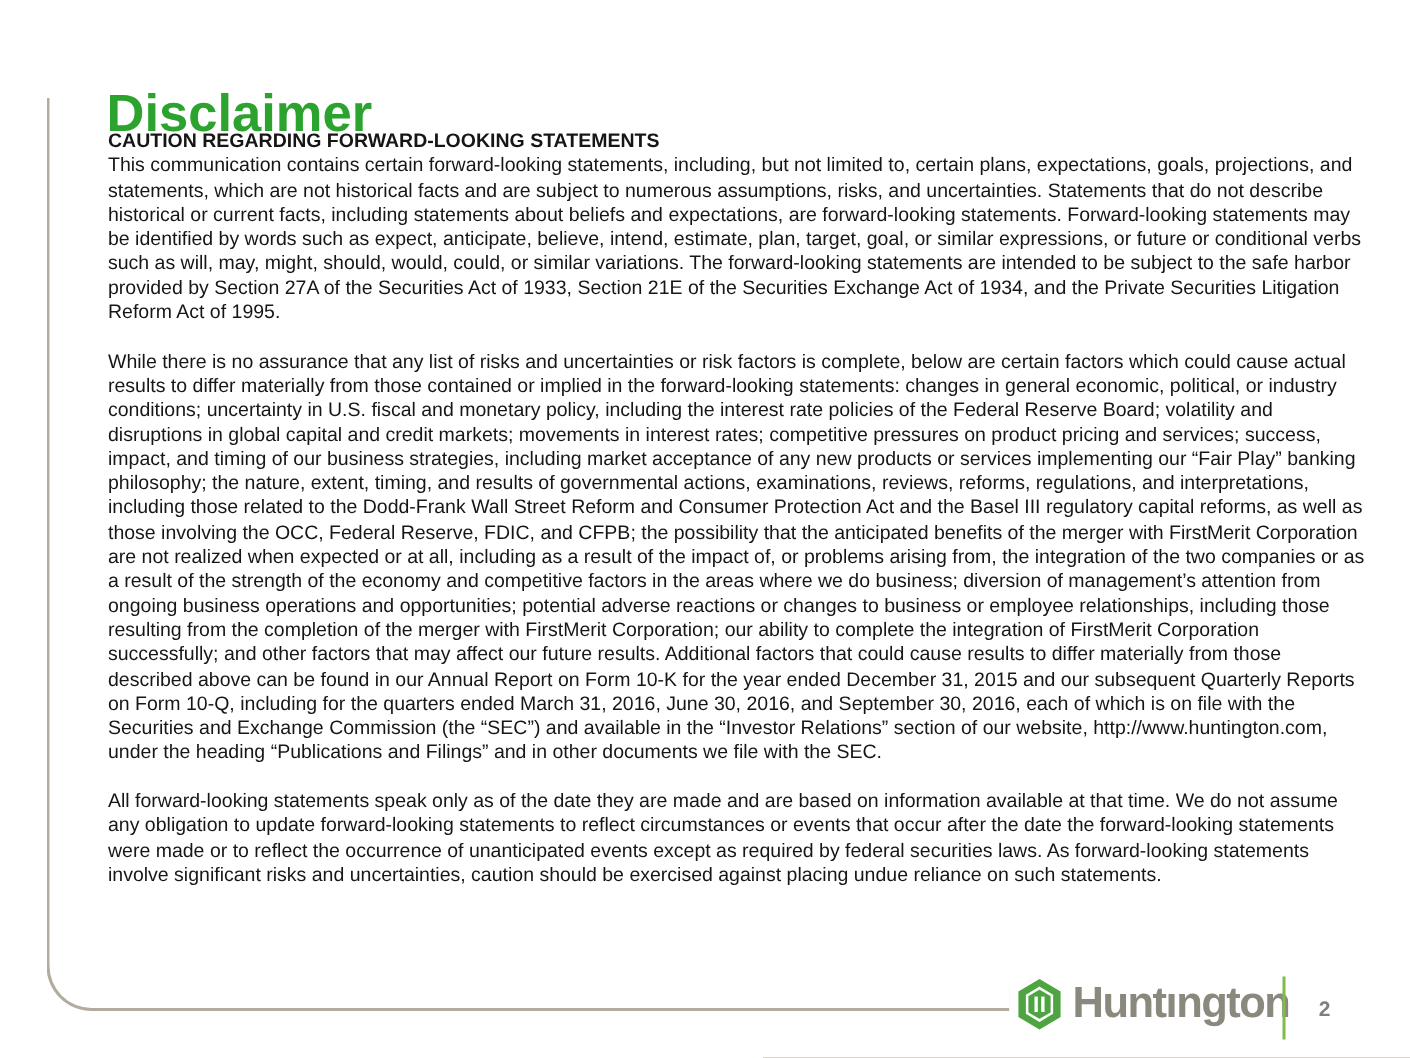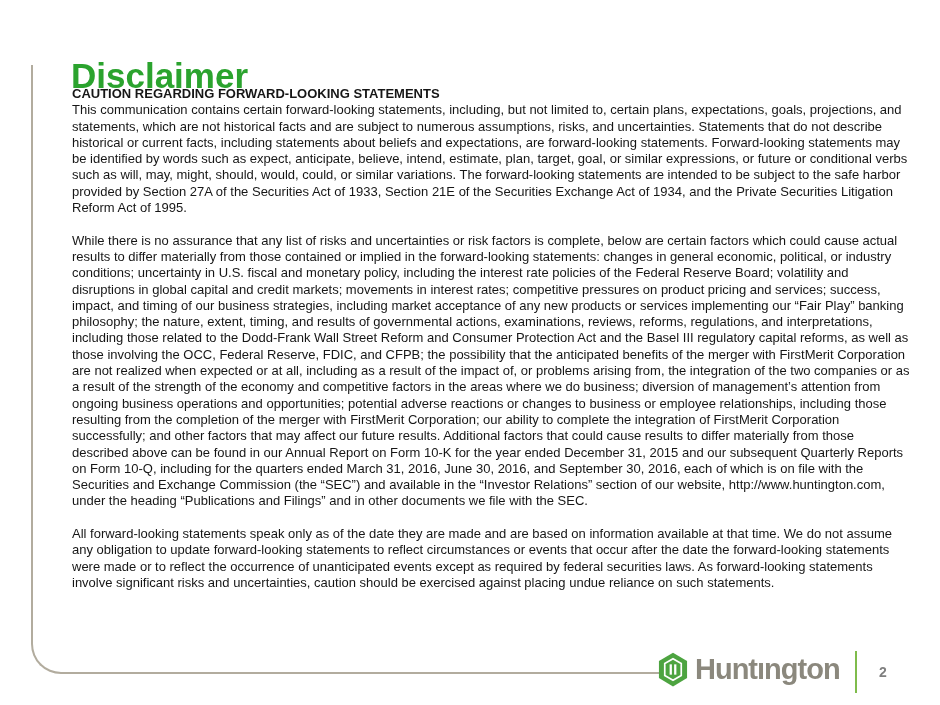--- a/index.html
+++ b/index.html
@@ -17,21 +17,21 @@
     font-size:35px;font-weight:bold;color:#2ba32e;letter-spacing:0px;
   }
   .textblock{
     position:absolute;left:72px;top:86px;width:840px;
     font-size:13px;line-height:16.3px;color:#161616;
   }
   .caution-heading{font-weight:bold;}
   .para{margin:0 0 16.3px 0;}
   .para:last-child{margin-bottom:12px;}
   .footer-logo{
-    position:absolute;left:658px;top:652px;display:flex;align-items:center;gap:7px;
+    position:absolute;left:678px;top:652px;display:flex;align-items:center;gap:7px;
   }
   .hexagon-icon{display:block;}
   .wordmark{
     font-size:29px;font-weight:bold;color:#8b887d;letter-spacing:-1px;
     line-height:1;
   }
   .footer-separator{
     position:absolute;left:855px;top:651px;width:2px;height:42px;background:#7fbc4c;
   }
   .page-number{

